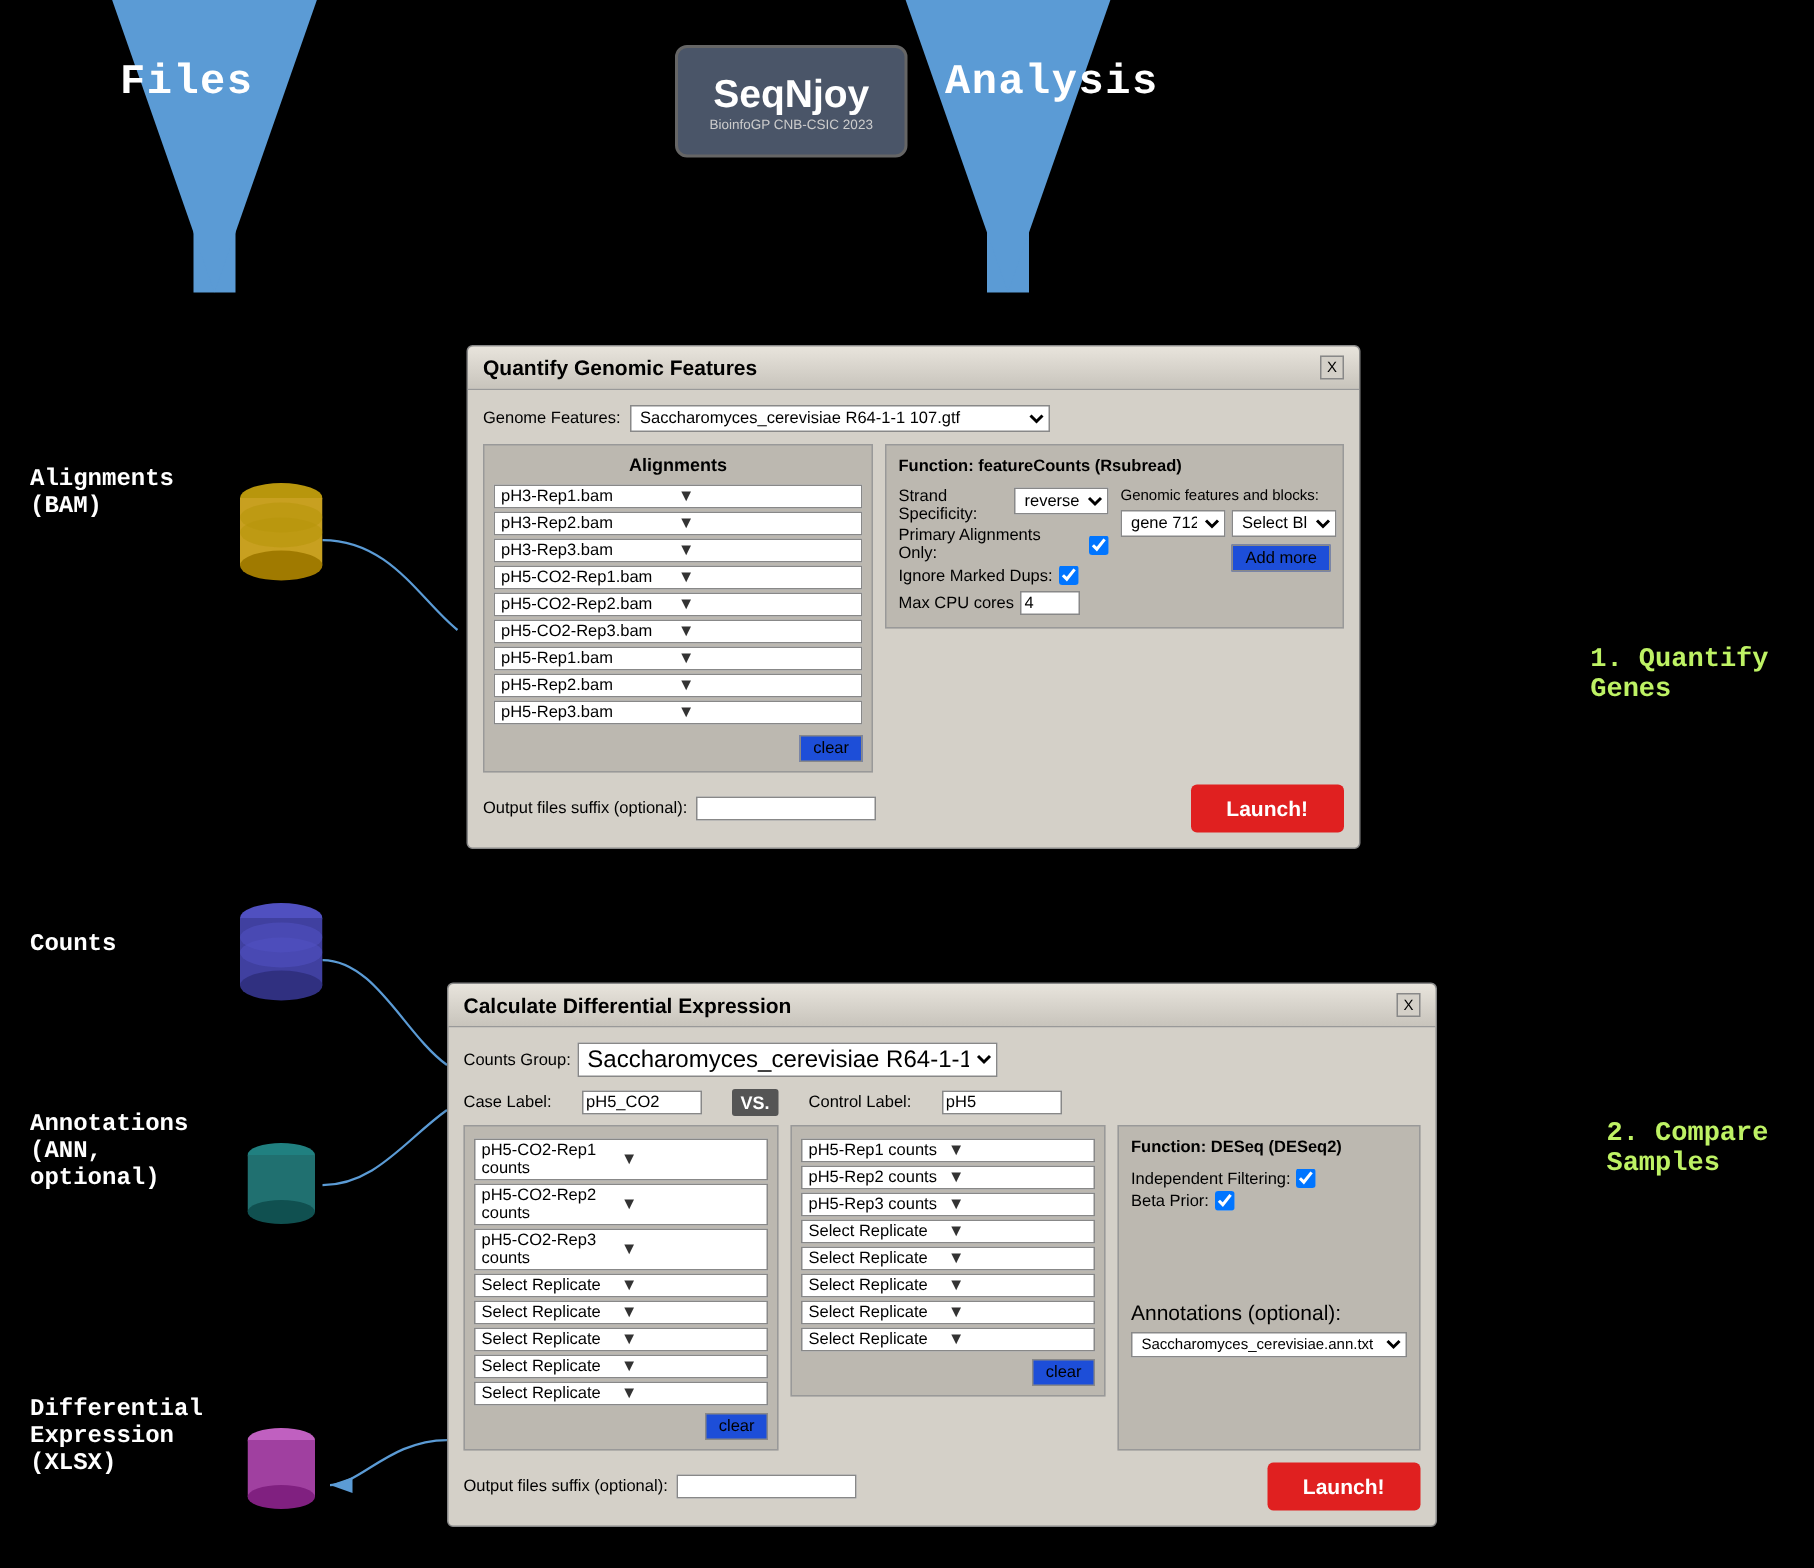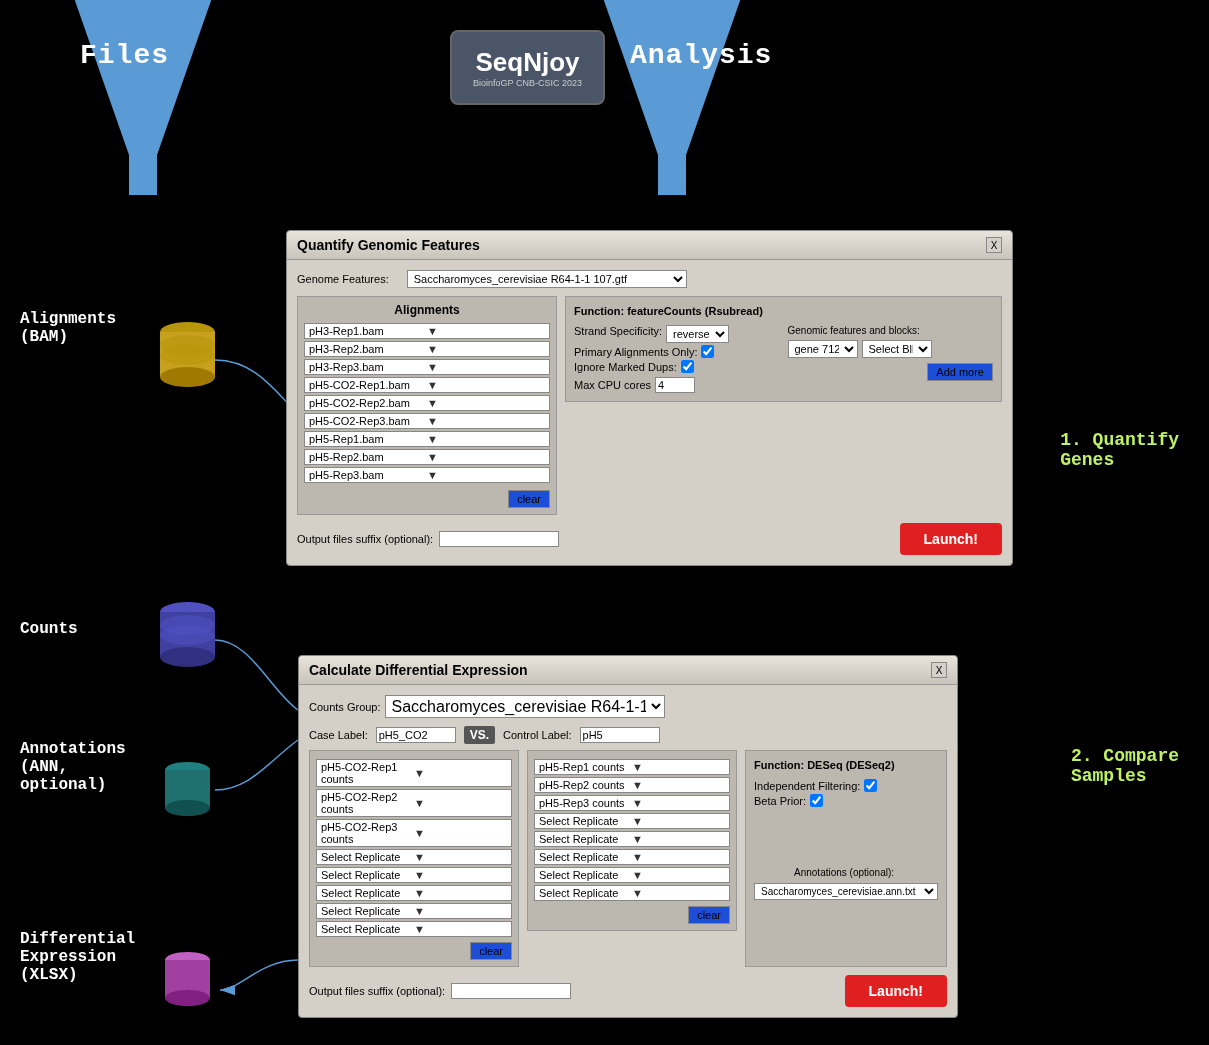--- a/index.html
+++ b/index.html
@@ -264,30 +264,30 @@
   <rect x="0" y="10" width="45" height="38" fill="#207070"></rect>
   <ellipse cx="22.5" cy="48" rx="22.5" ry="8" fill="#105050"></ellipse>
 </svg>
 
 <svg width="45" height="60" style="position:absolute;top:950px;left:165px;" viewBox="0 0 45 60">
   <ellipse cx="22.5" cy="10" rx="22.5" ry="8" fill="#c060c0"></ellipse>
   <rect x="0" y="10" width="45" height="38" fill="#a040a0"></rect>
   <ellipse cx="22.5" cy="48" rx="22.5" ry="8" fill="#802080"></ellipse>
 </svg>
 
-<div class="panel" style="left:286px; top:230px; width:727px;">
+<div class="panel" style="left:311px; top:230px; width:596px;">
 
   <div class="panel-titlebar">
     <span>Quantify Genomic Features</span>
     <button class="close-btn">X</button>
   </div>
 
   <div class="panel-content">
 
-    <div style="display:flex; align-items:center; margin-bottom:8px; gap:18px;">
+    <div style="display:flex; align-items:center; margin-bottom:8px; gap:6px;">
       <label>Genome Features:</label>
       <select style="width:280px; font-size:11px;">
         <option>Saccharomyces_cerevisiae R64-1-1 107.gtf</option>
       </select>
     </div>
 
     <div style="display:flex; gap:8px;">
 
       <div style="flex:0 0 260px;">
         <div class="section-box">
@@ -401,21 +401,21 @@
 
   <div class="panel-content">
 
     <div style="display:flex; align-items:center; margin-bottom:8px; gap:4px;">
       <label>Counts Group:</label>
       <select style="font-size:16px; width:280px;text-align:right;">
         <option>Saccharomyces_cerevisiae R64-1-1 107.gtf  gene</option>
       </select>
     </div>
 
-    <div style="display:flex; align-items:center; gap:8px; margin-bottom:6px;">
+    <div style="display:flex; align-items:center; gap:20px; margin-bottom:6px;">
       <label>Case Label:</label>
       <input type="text" value="pH5_CO2" style="width: 80px; font-size: 11px;">
       <span class="vs-label">VS.</span>
       <label>Control Label:</label>
       <input type="text" value="pH5" style="width: 80px; font-size: 11px;">
     </div>
 
     <div style="display:flex; gap:8px;">
 
       <div style="flex:0 0 210px;">
@@ -503,21 +503,21 @@
           <div style="font-size:11px; font-weight:bold; margin-bottom:8px;">Function: DESeq (DESeq2)</div>
           <div class="checkbox-row">
             <label>Independent Filtering:</label>
             <input type="checkbox" checked="" style="">
           </div>
           <div class="checkbox-row">
             <label>Beta Prior:</label>
             <input type="checkbox" checked="" style="">
           </div>
           <div style="margin-top:60px;">
-            <div style="font-size:10px; margin-bottom:3px;margin-left:40px;">Annotations (optional):</div>
+            <div style="font-size:14px; margin-bottom:3px;">Annotations (optional):</div>
             <select style="font-size:10px; width:100%;">
               <option>Saccharomyces_cerevisiae.ann.txt</option>
             </select>
           </div>
         </div>
       </div>
     </div>
 
     <div style="display:flex; align-items:center; justify-content:space-between; margin-top:8px;">
       <div style="display:flex; align-items:center; gap:6px;">

